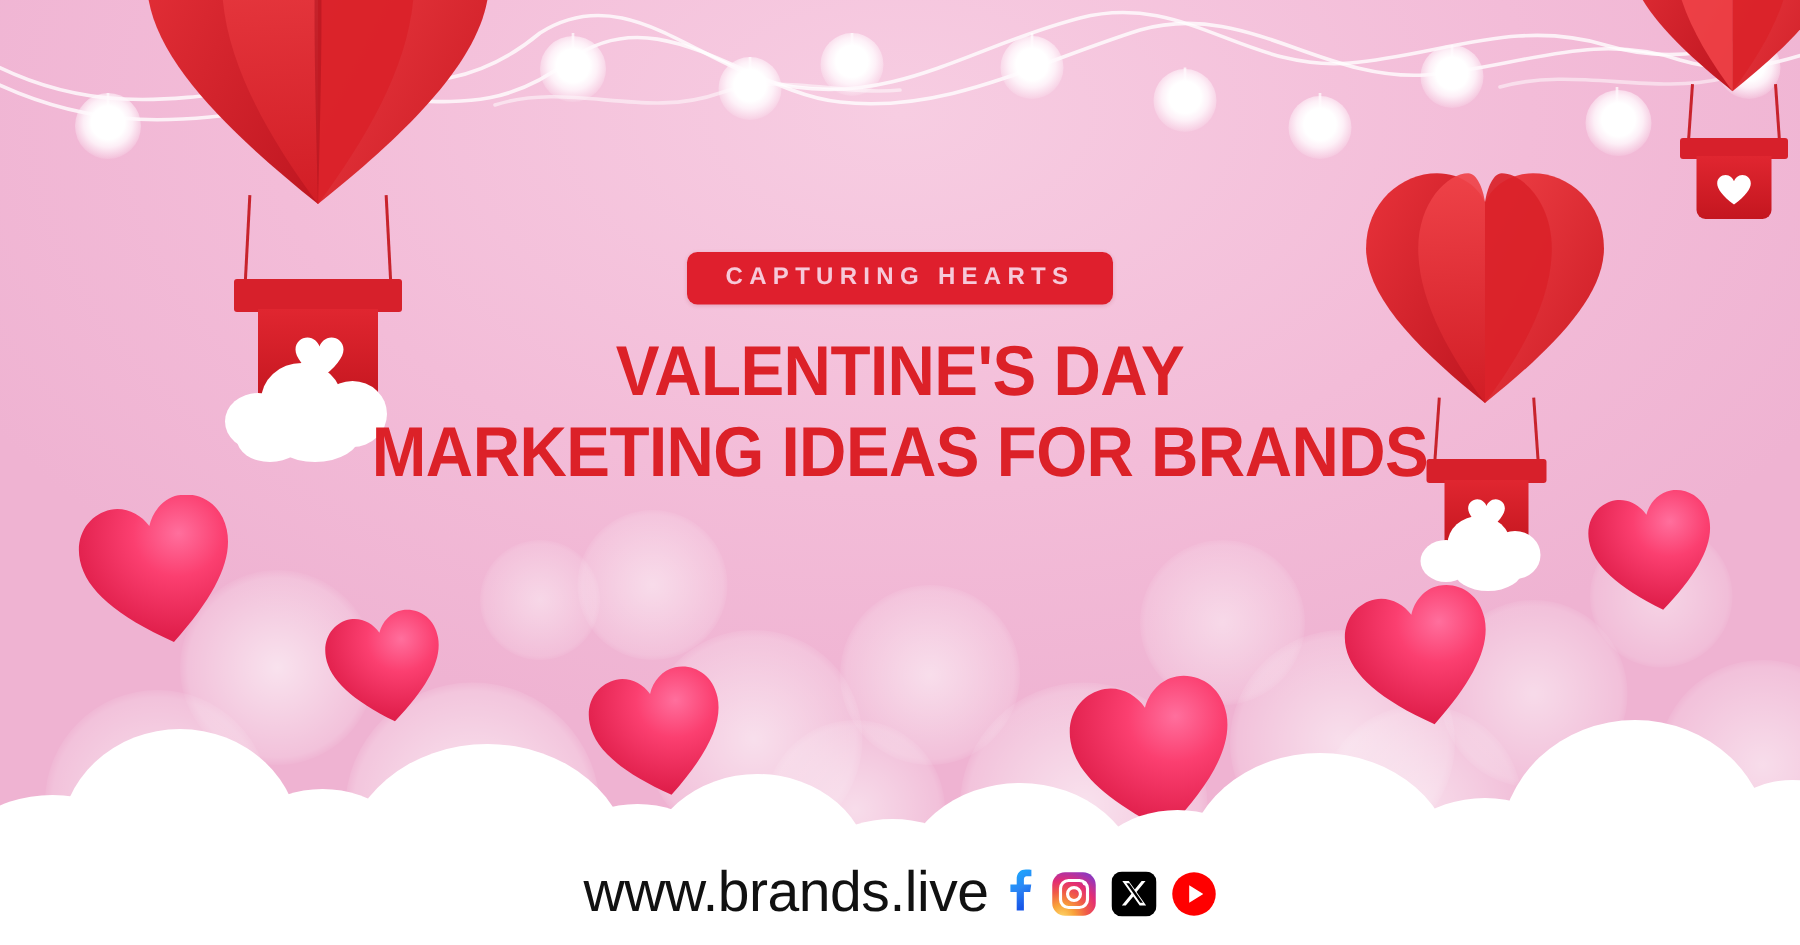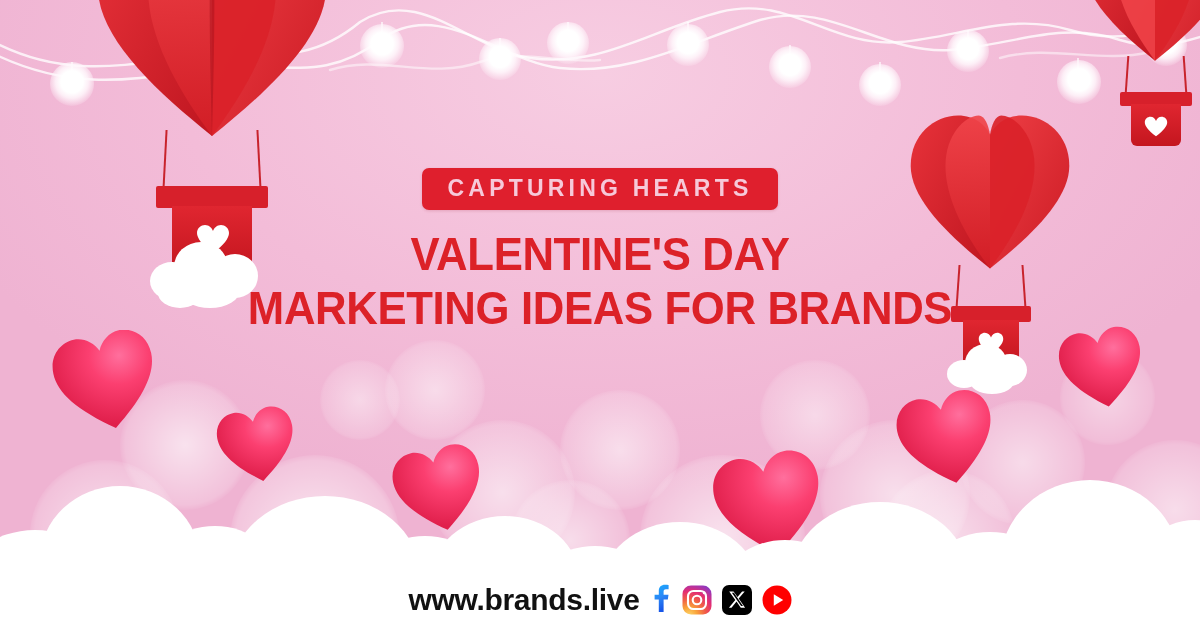--- a/index.html
+++ b/index.html
@@ -43,21 +43,21 @@
 
   
   #textblock {
     position:absolute; left:0; top:168px; width:1200px;
     text-align:center; z-index:40;
   }
   #badge {
     display:inline-block;
     background:#df1f2d;
     color:#f6c9d9;
-    font-size:23px;
+    font-size:16px;
     font-weight:700;
     letter-spacing:4.2px;
     padding:9px 26px 10px;
     border-radius:7px;
     line-height:1;
     box-shadow:0 1px 3px rgba(150,20,40,.18);
   }
   .headline {
     color:#dc2128;
     font-weight:700;
@@ -70,21 +70,21 @@
   #line1 { font-size:47px; margin-top:20px; }
   #line2 { font-size:47px; margin-top:5px; }
 
   
   #footer {
     position:absolute; left:0; bottom:13px; width:1200px;
     display:flex; align-items:center; justify-content:center; gap:10px;
     z-index:60;
   }
   #site-url {
-    font-size:30px; font-weight:700; color:#111;
+    font-size:38px; font-weight:400; color:#111;
     letter-spacing:-0.3px;
   }
   .sicon { width:30px; height:30px; display:block; }
   #fb-icon { width:22px; height:30px; }
 </style>
 </head>
 <body>
 
 <div id="stage">
 

